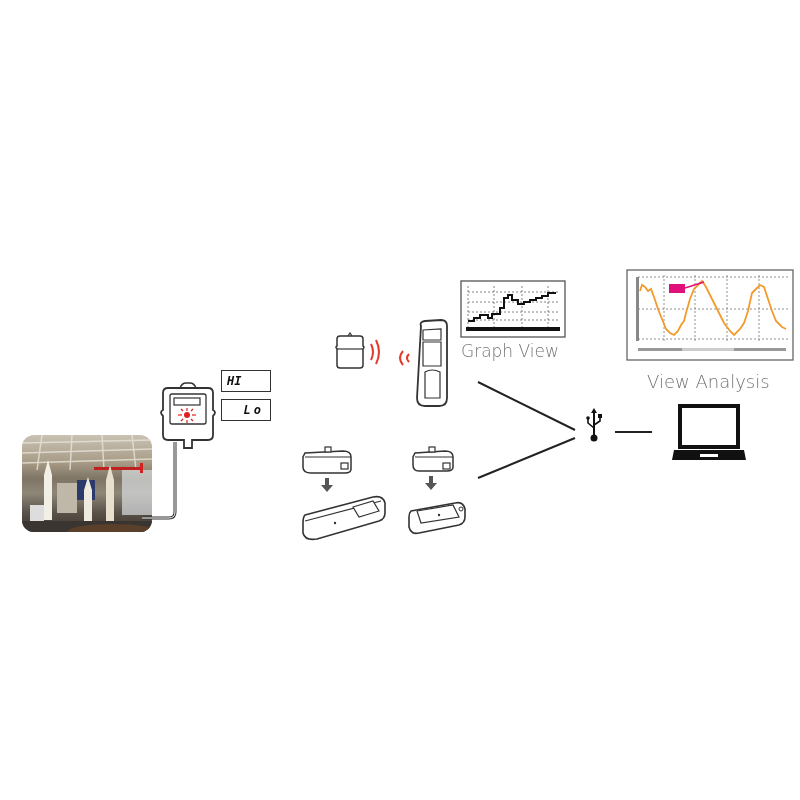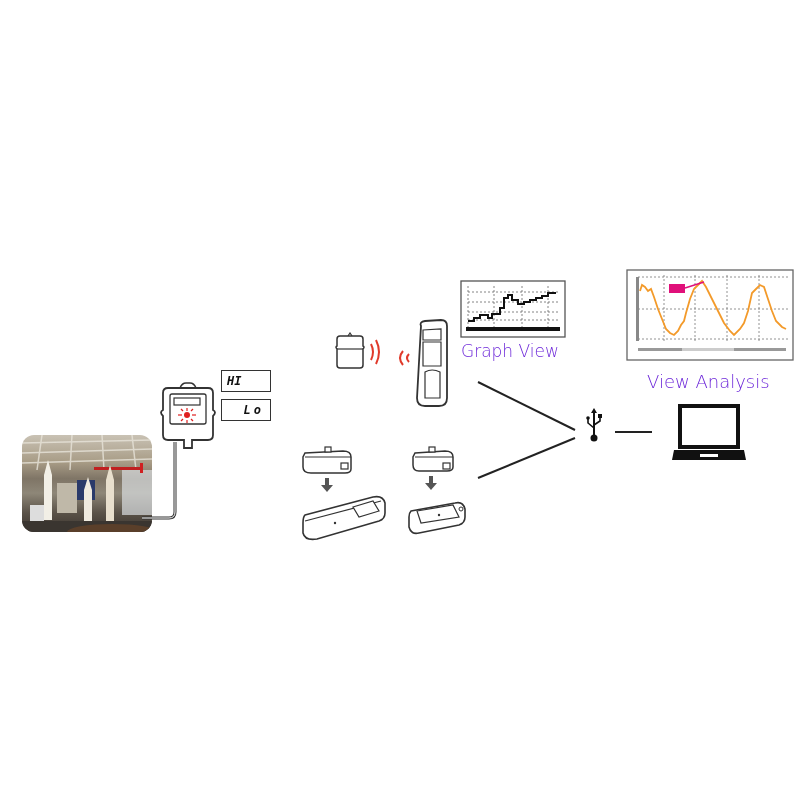--- a/index.html
+++ b/index.html
@@ -1,18 +1,18 @@
 <!DOCTYPE html>
 <html><head>
 <meta charset="utf-8">
 <style>
   html, body { margin:0; padding:0; background:#ffffff; }
   body { width:800px; height:800px; position:relative; overflow:hidden; font-family:"DejaVu Sans", sans-serif; }
   .abs { position:absolute; }
-  .label { position:absolute; color:#6d28d9; font-family:"DejaVu Sans", sans-serif; font-weight:300; white-space:nowrap; }
+  .label { position:absolute; color:#737373; font-family:"DejaVu Sans", sans-serif; font-weight:300; white-space:nowrap; }
   .lcd-box { position:absolute; border:1.5px solid #333; background:#fff; font-family:"DejaVu Sans Mono", monospace; font-style:italic; font-weight:bold; font-size:12px; color:#111; box-sizing:border-box; }
   .photo { position:absolute; left:22px; top:435px; width:130px; height:97px; border-radius:12px; overflow:hidden;
     background: linear-gradient(180deg,#c9c2b4 0%,#a89c86 28%,#7f7566 45%,#8e8778 60%,#5a5248 80%,#3a342e 100%); }
 </style>
 </head>
 <body>
 
 <div class="photo">
   <svg width="130" height="97" viewBox="0 0 130 97">
 

